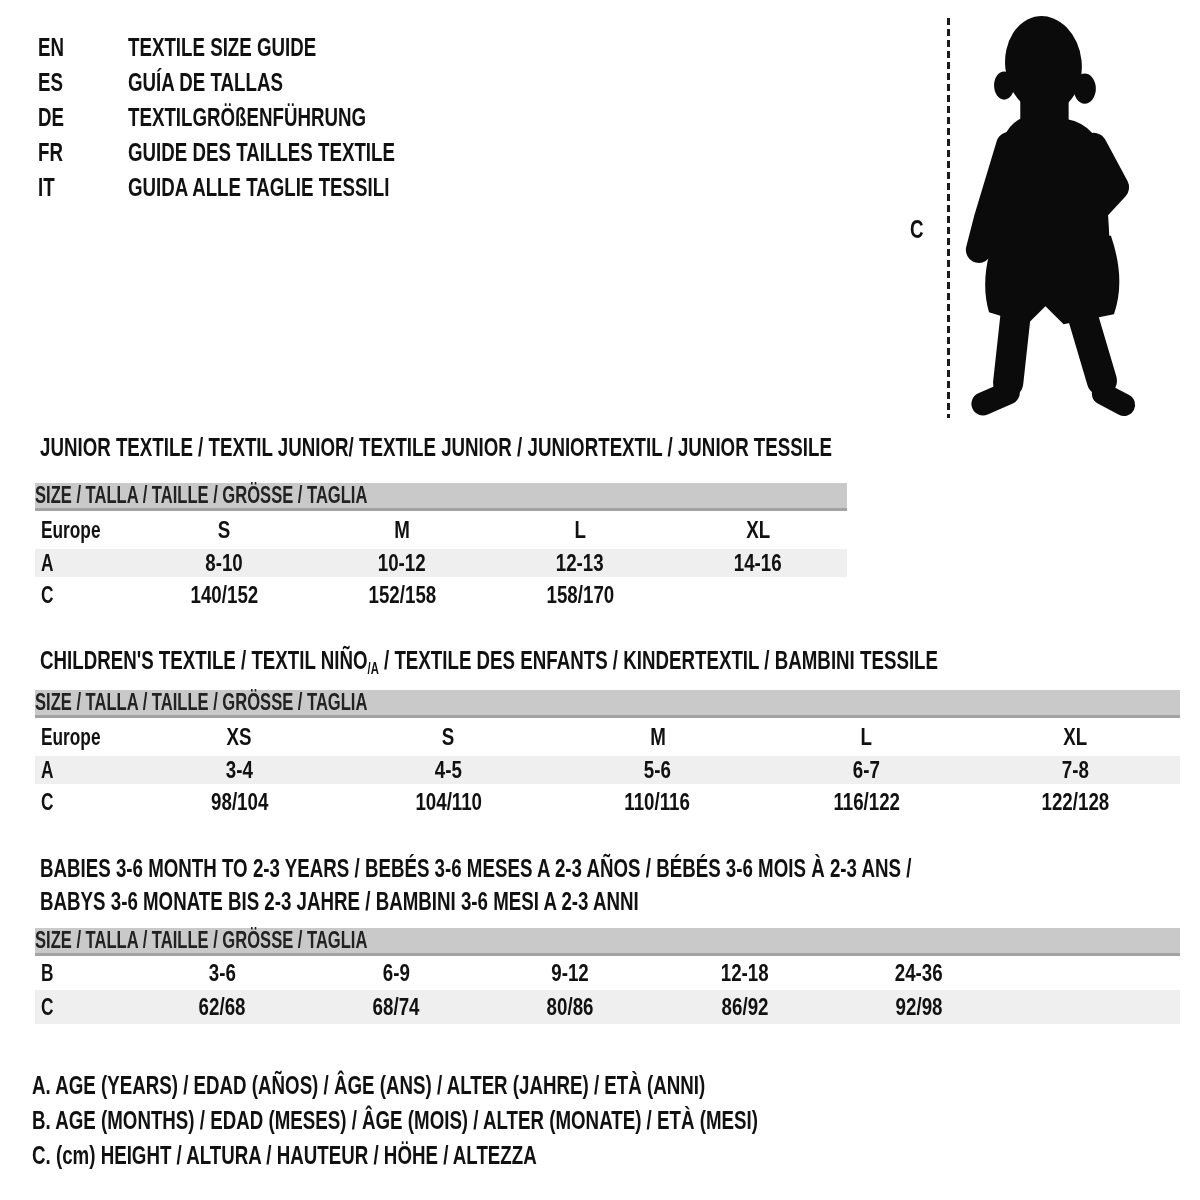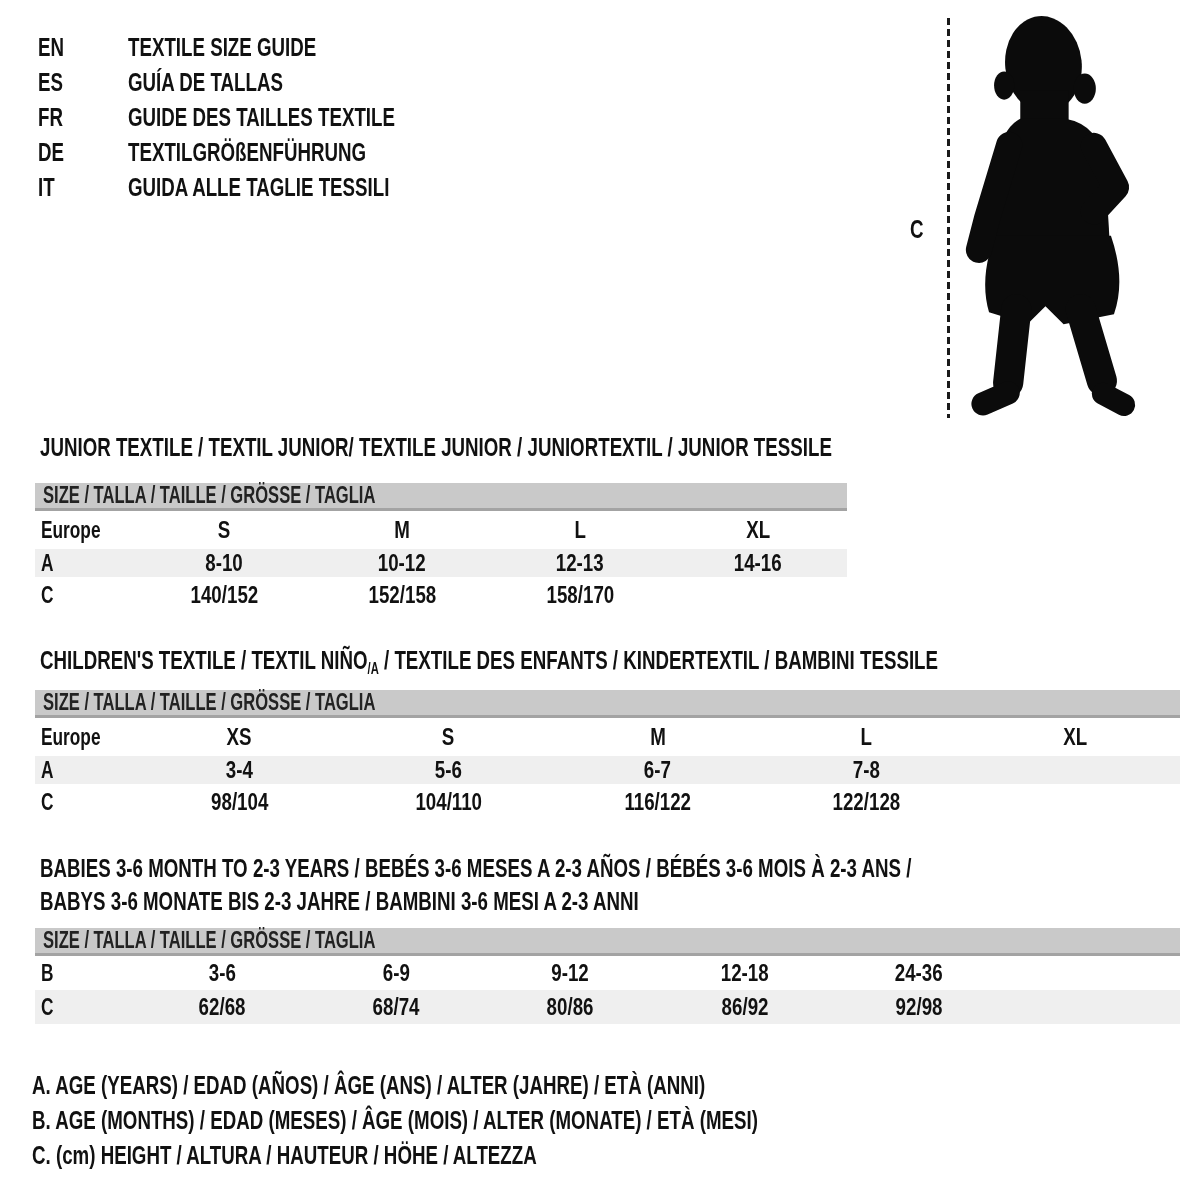--- a/index.html
+++ b/index.html
@@ -27,21 +27,21 @@
   .baby-svg { position:absolute; left:962px; top:12px; }
 
   
   .sec-title { position:absolute; left:40px; font-size:26px; white-space:nowrap; transform:scaleX(0.72); transform-origin:0 0; }
   .sub-a { font-size:0.6em; vertical-align:-0.3em; }
 
   
   .tbl { position:absolute; left:35px; }
   .thead {
     height:28px; background:#c9c9c9; border-bottom:3px solid #a3a3a3;
-    display:flex; align-items:center; padding-left:8px; font-size:23px; color:#222;
+    display:flex; align-items:center; font-size:23px; color:#222;
   }
   .trow { display:grid; }
   .cols4 { grid-template-columns:100px repeat(4,1fr); }
   .cols5 { grid-template-columns:100px repeat(5,1fr); }
   .cols6 { grid-template-columns:100px repeat(6,1fr); }
   .cell { display:flex; align-items:center; justify-content:center; font-size:24px;text-align:right; }
   .cell.lbl { justify-content:flex-start; padding-left:6px; }
   .r-euro { height:38px; }
   .r-alt  { height:28px; background:#efefef; }
   .r-c    { height:36px; }
@@ -60,26 +60,26 @@
   <div class="lang-block">
     <div class="lang-row">
       <span class="lang-code"><span class="cond">EN</span></span>
       <span class="cond">TEXTILE SIZE GUIDE</span>
     </div>
     <div class="lang-row">
       <span class="lang-code"><span class="cond">ES</span></span>
       <span class="cond">GUÍA DE TALLAS</span>
     </div>
     <div class="lang-row">
+      <span class="lang-code"><span class="cond">DE</span></span>
+      <span class="cond">TEXTILGRÖßENFÜHRUNG</span>
+    </div>
+    <div class="lang-row">
       <span class="lang-code"><span class="cond">FR</span></span>
       <span class="cond">GUIDE DES TAILLES TEXTILE</span>
-    </div>
-    <div class="lang-row">
-      <span class="lang-code"><span class="cond">DE</span></span>
-      <span class="cond">TEXTILGRÖßENFÜHRUNG</span>
     </div>
     <div class="lang-row">
       <span class="lang-code"><span class="cond">IT</span></span>
       <span class="cond">GUIDA ALLE TAGLIE TESSILI</span>
     </div>
   </div>
 
   <div class="dash-line"></div>
   <div class="c-label cond">C</div>
   <svg class="baby-svg" width="178" height="408" viewBox="0 0 175 405" xmlns="http://www.w3.org/2000/svg">
@@ -187,38 +187,44 @@
         </div>
     </div>
     <div class="trow cols5 r-alt">
       <div class="cell lbl">
           <span class="cond">A</span>
         </div>
       <div class="cell">
           <span class="cond-c">3-4</span>
         </div>
       <div class="cell">
+          <span class="cond-c">4-5</span>
+        </div>
+      <div class="cell">
           <span class="cond-c">5-6</span>
         </div>
       <div class="cell">
           <span class="cond-c">6-7</span>
         </div>
       <div class="cell">
           <span class="cond-c">7-8</span>
         </div>
     </div>
     <div class="trow cols5 r-c">
       <div class="cell lbl">
           <span class="cond">C</span>
         </div>
       <div class="cell">
           <span class="cond-c">98/104</span>
         </div>
       <div class="cell">
           <span class="cond-c">104/110</span>
+        </div>
+      <div class="cell">
+          <span class="cond-c">110/116</span>
         </div>
       <div class="cell">
           <span class="cond-c">116/122</span>
         </div>
       <div class="cell">
           <span class="cond-c">122/128</span>
         </div>
     </div>
   </div>
 

